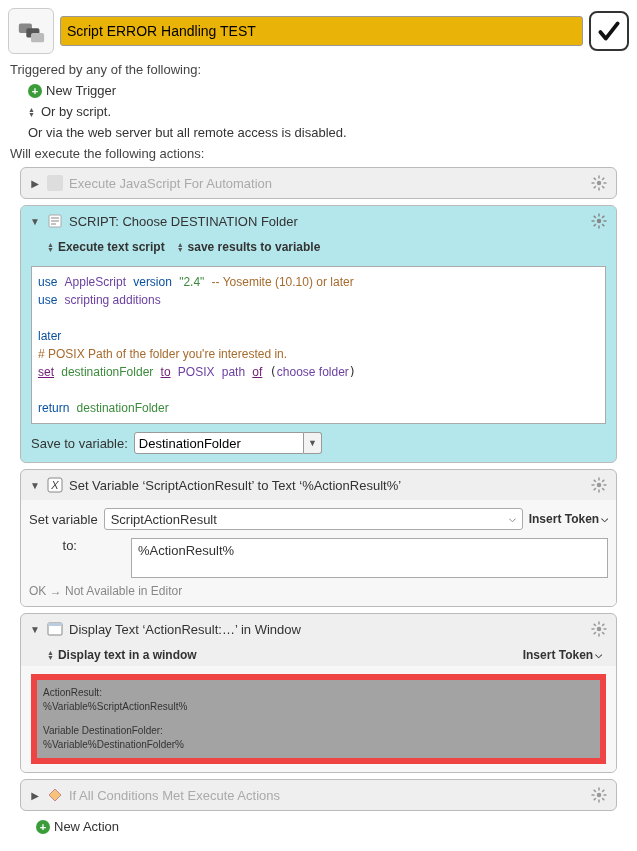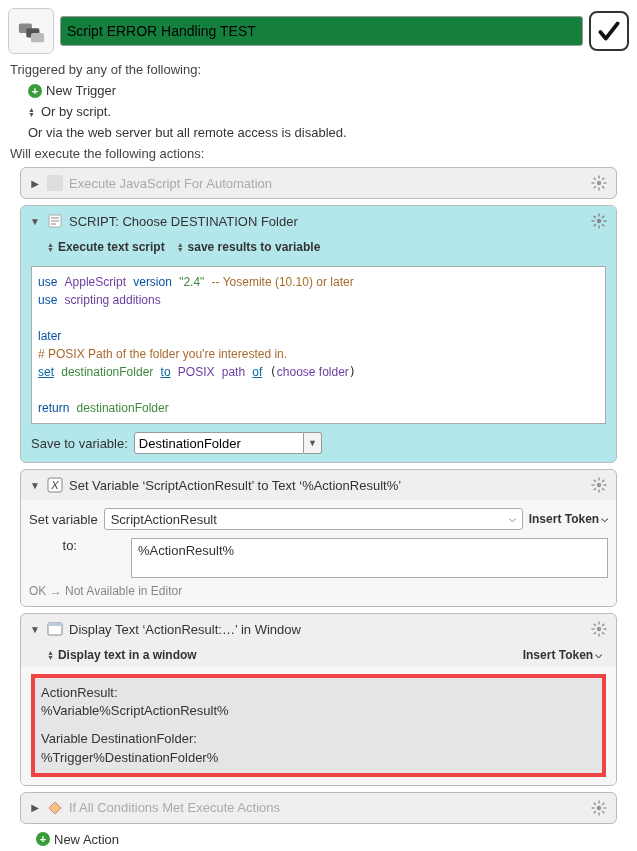--- a/index.html
+++ b/index.html
@@ -1,20 +1,20 @@
 <!DOCTYPE html>
 <html><head>
 <meta charset="utf-8">
 <style>
 * { box-sizing: border-box; margin: 0; padding: 0; font-family: -apple-system, "Helvetica Neue", Arial, sans-serif; }
 body { background: #fff; font-size: 13px; color: #333; padding: 8px; width: 637px; }
 .header-row { display: flex; align-items: center; gap: 6px; margin-bottom: 8px; }
 .macro-icon { width: 46px; height: 46px; border: 1px solid #ccc; border-radius: 6px; display:flex; align-items:center; justify-content:center; background:#f7f7f7; }
 .macro-icon svg { width: 30px; height: 30px; }
-.title-input { flex:1; height: 30px; border:1px solid #999; border-radius:3px; padding:0 6px; font-size:14px; background:#15803d; }
+.title-input { flex:1; height: 30px; border:1px solid #999; border-radius:3px; padding:0 6px; font-size:14px; background:#eab308; }
 .check-btn { width:40px; height:40px; border:2px solid #333; border-radius:8px; background:#fff; display:flex; align-items:center; justify-content:center; cursor:pointer; }
 .check-btn svg { width:26px; height:26px; }
 .section-label { font-size:13px; color:#444; margin: 6px 0 6px 2px; }
 .indented { margin-left: 20px; margin-bottom:6px; display:flex; align-items:center; gap:4px; font-size:13px; }
 .plus-circle { width:14px; height:14px; border-radius:50%; background:#3a9d3a; color:#fff; display:inline-flex; align-items:center; justify-content:center; font-size:11px; font-weight:bold; }
 .updown-icon { display:inline-flex; flex-direction:column; font-size:7px; line-height:5px; color:#555; margin-right:2px; }
 .bold { font-weight:normal; }
 .actions-area { margin-top:4px; }
 .action-box { border:1px solid #bbb; border-radius:6px; margin:6px 12px; background:#efefef; overflow:hidden; }
 .action-header { display:flex; align-items:center; padding:6px 8px; gap:6px; position:relative; }
@@ -31,33 +31,33 @@
 .combo { display:flex; align-items:center; }
 .combo input { border:1px solid #999; border-radius:3px 0 0 3px; height:22px; padding:0 4px; background:#fff; font-size:13px; }
 .combo .chev { border:1px solid #999; border-left:none; border-radius:0 3px 3px 0; height:22px; width:18px; display:flex; align-items:center; justify-content:center; font-size:9px; color:#555; cursor:pointer; background:#f3f3f3; }
 .selected-blue { background:#b4e7ec; }
 .selected-blue .action-header { background:#b4e7ec; }
 .white-body { background:#f7f7f7; padding:8px; }
 .textarea-like { background:#fff; border:1px solid #aaa; padding:4px 6px; font-size:13px; min-height:40px; }
 .status-row { color:#888; font-size:12px; padding:6px 0 0 0; }
 .insert-token { font-size:12px; font-weight:600; cursor:pointer; display:flex; align-items:center; gap:2px; }
 .km-kw-use { color:#0a52a0; }
-.km-kw-set { color:#0369a1;text-decoration:underline; }
+.km-kw-set { color:#701a75;text-decoration:underline; }
 .km-kw-return { color:#0a52a0; }
 .km-kw-beep { color:#0a52a0; }
 .km-mod { color:#6b3fa0; }
 .km-str { color:#3c8a3c; }
 .km-cmt { color:#a66b2d; }
 .km-key { color:#6b3fa0; }
 .km-var { color:#3c8a3c; }
 .greyed { color:#aaa; }
 .var-row { display:flex; align-items:center; gap:6px; }
 .var-select { flex:1; display:flex; align-items:center; background:#fff; border:1px solid #aaa; border-radius:3px; height:22px; padding:8px 6px; justify-content:space-between; cursor:pointer; }
 .var-select .sel-chev { font-size:9px; color:#555; }
-.display-body { background:#e5e5e5; border:4px solid #ef4444; padding:6px; font-size:13px; line-height:1.4; }
+.display-body { background:#a3a3a3; border:6px solid #ef4444; padding:6px; font-size:10px; line-height:1.4; }
 </style>
 </head>
 <body>
 
 <div class="header-row">
   <div class="macro-icon">
     <svg viewBox="0 0 32 32">
         <rect x="3" y="8" width="14" height="10" rx="2" fill="#888"></rect>
         <rect x="11" y="13" width="14" height="10" rx="2" fill="#555"></rect>
         <rect x="16" y="18" width="14" height="10" rx="2" fill="#bbb"></rect>
@@ -266,21 +266,21 @@
         <span>Insert Token</span>
           <span style="font-size:9px;">⌵</span>
       </span>
     </div>
     <div class="action-body" style="background:#f7f7f7;">
       <div class="display-body">
         <div>ActionResult:</div>
         <div>%Variable%ScriptActionResult%</div>
         <div style="height:10px;"></div>
         <div>Variable DestinationFolder:</div>
-        <div>%Trigger%DestinationFolder%</div>
+        <div>%Variable%DestinationFolder%</div>
       </div>
     </div>
   </div>
 
   <div class="action-box">
     <div class="action-header">
       <span class="disclosure">▶</span>
       <span class="action-icon">
         <svg viewBox="0 0 16 16">
             <path d="M8 2 L2 8 L8 14 L14 8 Z" fill="#f7c27a" stroke="#c88"></path>

